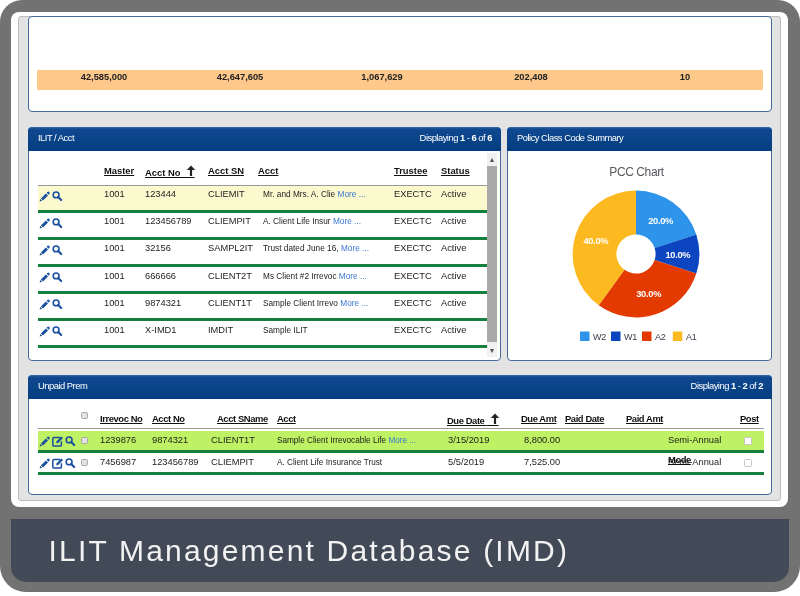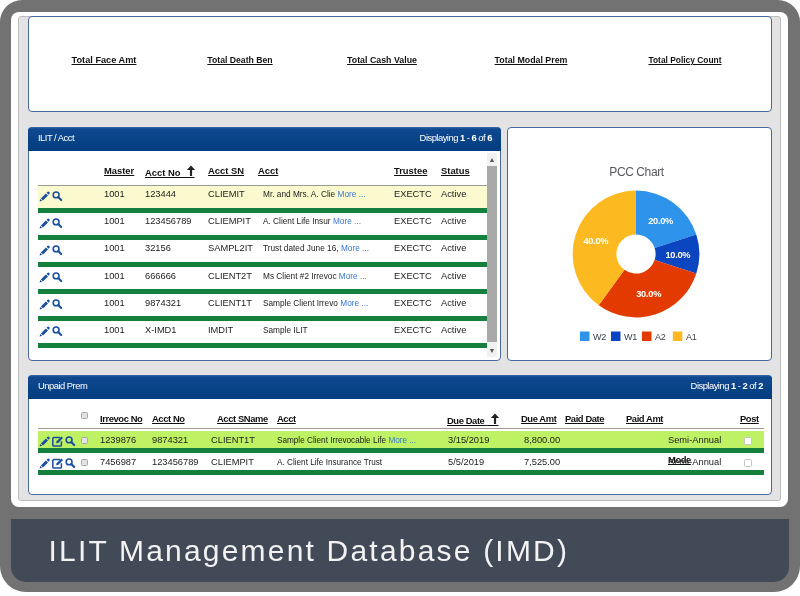--- a/index.html
+++ b/index.html
@@ -34,35 +34,35 @@
   .hrow .icell { top:4px; }
   
   #p3 { left:507px; top:127px; width:265px; height:234px; }
   
   #p4 { left:28px; top:375px; width:744px; height:120px; }
   .urow { position:absolute; left:9px; width:726px; height:22px; }
   .urow.data .ucell { top:4.5px; }
   #p4 .hdrcell { letter-spacing:-0.4px; }
   .ucell { position:absolute; top:6px; }
   .sep999 { border-bottom:1px solid #9a9a9a; }
-  .sepddd { border-bottom:5px solid #15803d; }
+  .sepddd { border-bottom:3px solid #15803d; }
 </style>
 </head>
 <body>
 <div id="frame"></div>
 <div id="window"></div>
 <div id="well"></div>
 
 <div class="panel" id="p1">
-  <div id="sumhdr">
-    <span class="scol hdrcell" style="left:0;width:134px;transform:scaleX(.98);">Total Face Amt</span>
-    <span class="scol hdrcell" style="left:134px;width:138px;transform:scaleX(.925);">Total Death Ben</span>
-    <span class="scol hdrcell" style="left:272px;width:146px;transform:scaleX(.94);">Total Cash Value</span>
-    <span class="scol hdrcell" style="left:418px;width:152px;transform:scaleX(.94);">Total Modal Prem</span>
-    <span class="scol hdrcell" style="left:570px;width:156px;transform:scaleX(.895);">Total Policy Count</span>
+  <div id="sumrow">
+    <span class="scol" style="left:0;width:134px;">42,585,000</span>
+    <span class="scol" style="left:134px;width:138px;">42,647,605</span>
+    <span class="scol" style="left:272px;width:146px;">1,067,629</span>
+    <span class="scol" style="left:418px;width:152px;">202,408</span>
+    <span class="scol" style="left:570px;width:156px;">10</span>
   </div>
 </div>
 
 <div class="panel" id="p2">
   <div class="phead">
       <span class="tl">ILIT / Acct</span>
       <span class="tr">Displaying <b>1</b> - <b>6</b> of <b>6</b></span>
     </div>
   <div class="irow hrow sep999" style="top:33px;height:24.6px;">
     <span class="icell hdrcell" style="left:66px;">Master</span>
@@ -181,20 +181,23 @@
     </div>
 
   <div class="abs" style="left:458px;top:25px;width:10px;height:204px;background:#f1f1f1;">
     <div class="abs" style="left:0;top:0;width:10px;height:13px;background:#f1f1f1;color:#555;font-size:7px;text-align:center;line-height:13px;">▲</div>
     <div class="abs" style="left:0;top:191px;width:10px;height:13px;background:#f1f1f1;color:#555;font-size:7px;text-align:center;line-height:13px;">▼</div>
     <div class="abs" style="left:0;top:13px;width:10px;height:176px;background:#a9a9a9;"></div>
   </div>
 </div>
 
 <div class="panel" id="p3">
+  <div class="phead">
+      <span class="tl">Policy Class Code Summary</span>
+    </div>
   <div class="abs" style="left:-3px;top:36.5px;width:263px;text-align:center;font-size:12px;letter-spacing:-0.4px;color:#58585f;">PCC Chart</div>
   <svg class="abs" style="left:0;top:23px;" width="263" height="210" viewBox="0 0 263 210">
     <path d="M128,39.6 A63.4,63.4 0 0 1 188.30,83.41 L146.64,96.94 A19.6,19.6 0 0 0 128,83.4 Z" fill="#2e93ea"></path>
     <path d="M188.30,83.41 A63.4,63.4 0 0 1 188.30,122.59 L146.64,109.06 A19.6,19.6 0 0 0 146.64,96.94 Z" fill="#0c45c0"></path>
     <path d="M188.30,122.59 A63.4,63.4 0 0 1 90.73,154.29 L116.48,118.86 A19.6,19.6 0 0 0 146.64,109.06 Z" fill="#e23a00"></path>
     <path d="M90.73,154.29 A63.4,63.4 0 0 1 128,39.6 L128,83.4 A19.6,19.6 0 0 0 116.48,118.86 Z" fill="#fdba20"></path>
     <text x="152.6" y="72.8" fill="#ffffff" font-size="9.3" letter-spacing="-0.3" font-weight="bold" text-anchor="middle">20.0%</text>
     <text x="169.9" y="107" fill="#ffffff" font-size="9.3" letter-spacing="-0.3" font-weight="bold" text-anchor="middle">10.0%</text>
     <text x="140.7" y="146" fill="#ffffff" font-size="9.3" letter-spacing="-0.3" font-weight="bold" text-anchor="middle">30.0%</text>
     <text x="87.9" y="92.8" fill="#ffffff" font-size="9.3" letter-spacing="-0.3" font-weight="bold" text-anchor="middle">40.0%</text>

